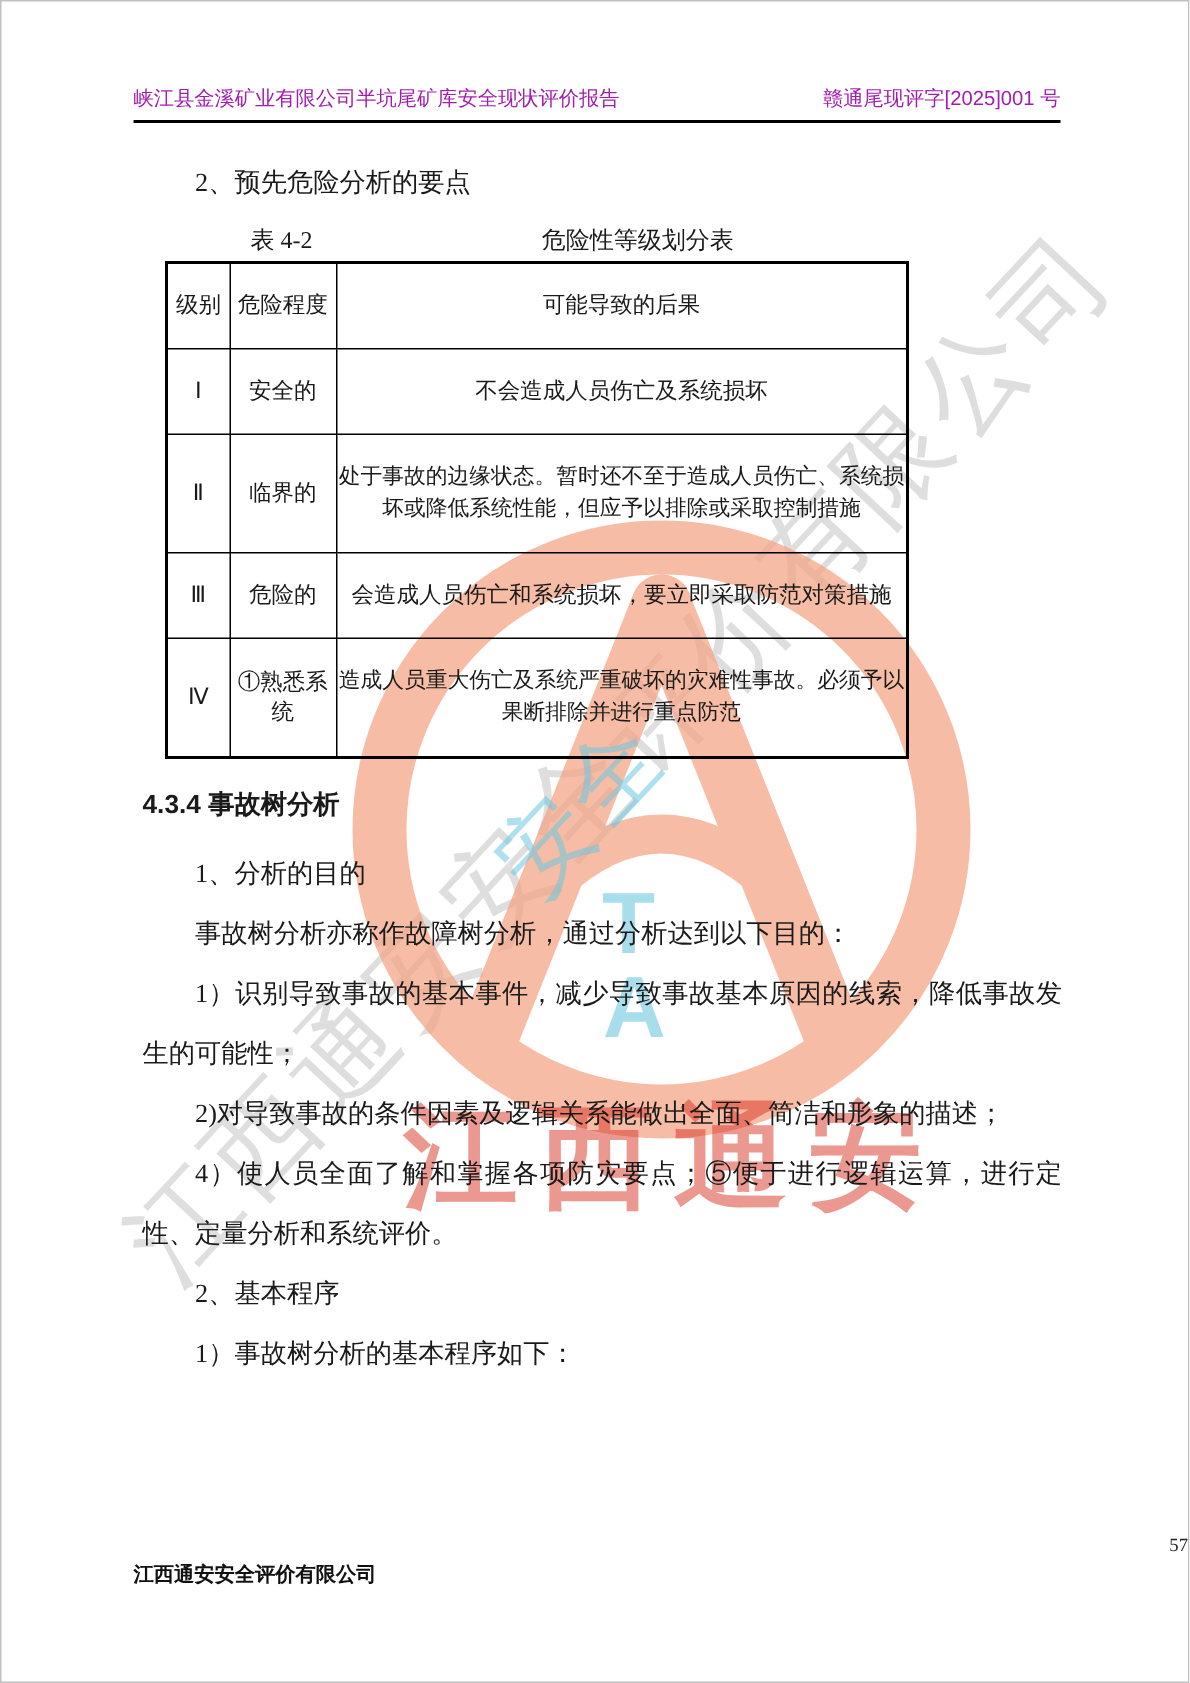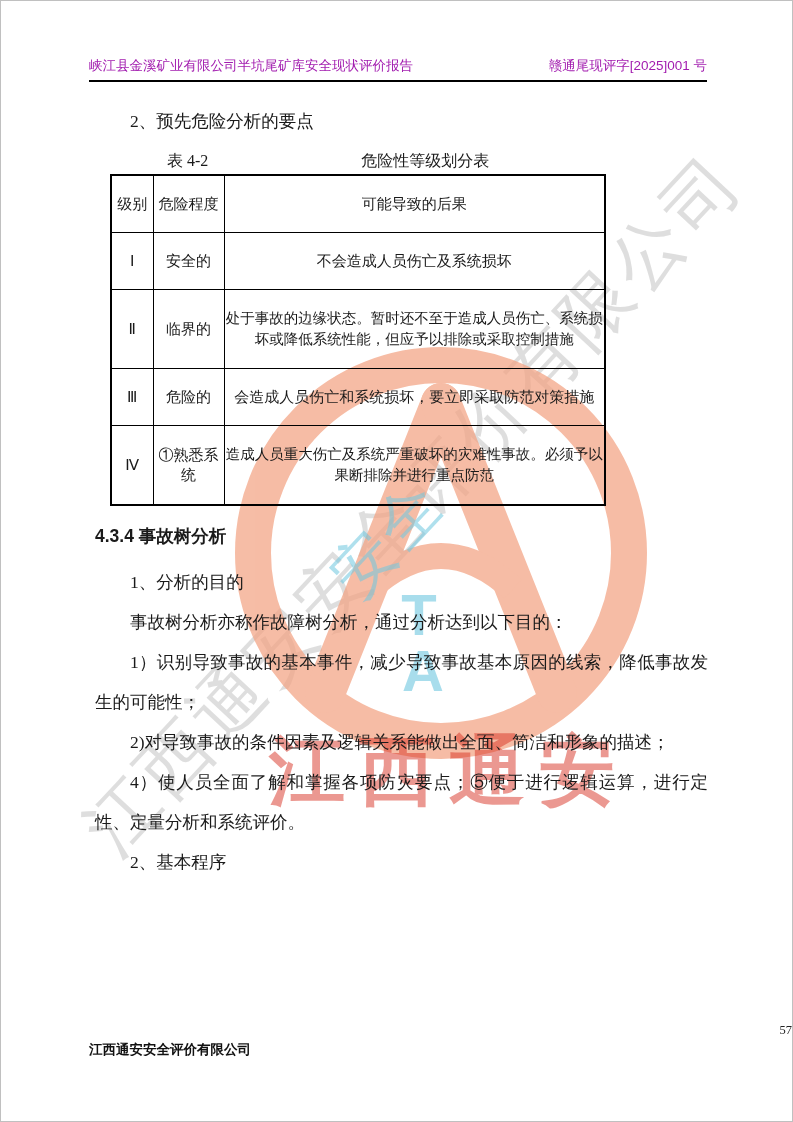--- a/index.html
+++ b/index.html
@@ -144,18 +144,19 @@
         </table>
 
       <div class="section-heading">4.3.4 事故树分析</div>
 
       <p class="para para-tight first-after-heading">1、分析的目的</p>
       <p class="para para-tight">事故树分析亦称作故障树分析，通过分析达到以下目的：</p>
       <p class="para para-tight">1）识别导致事故的基本事件，减少导致事故基本原因的线索，降低事故发生的可能性；</p>
       <p class="para para-tight">2)对导致事故的条件因素及逻辑关系能做出全面、简洁和形象的描述；</p>
       <p class="para para-tight">4）使人员全面了解和掌握各项防灾要点；⑤便于进行逻辑运算，进行定性、定量分析和系统评价。</p>
       <p class="para para-tight">2、基本程序</p>
+      <p class="para para-tight">1）事故树分析的基本程序如下：</p>
     </div>
 
     <div class="page-number">57</div>
     <div class="page-footer">江西通安安全评价有限公司</div>
   </div>
 </div>
 
 </body></html>

